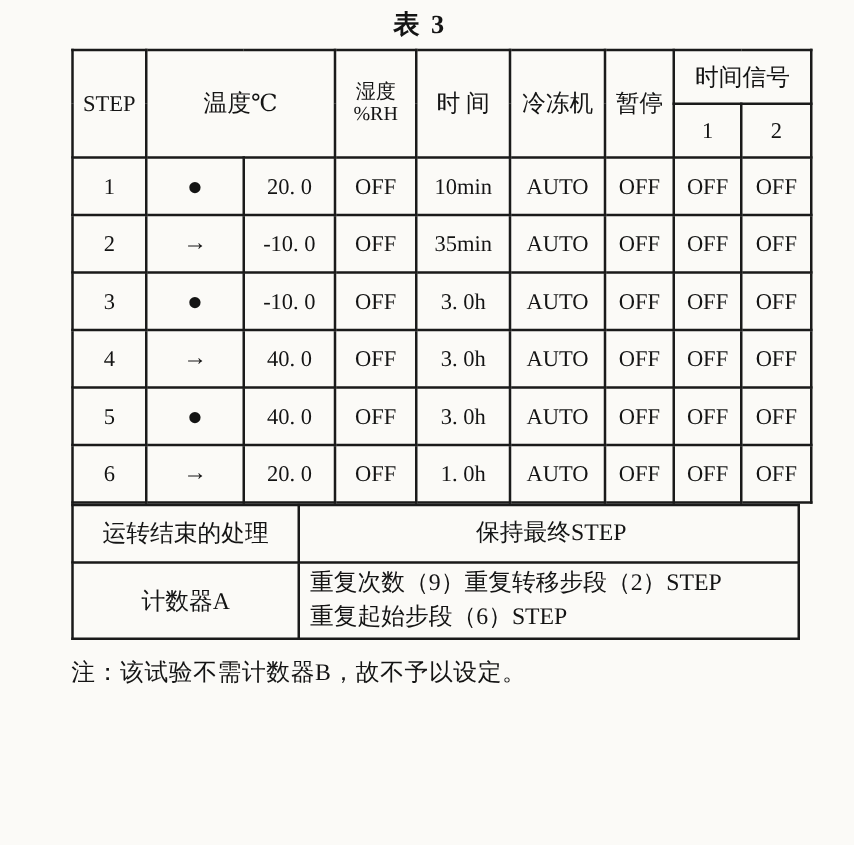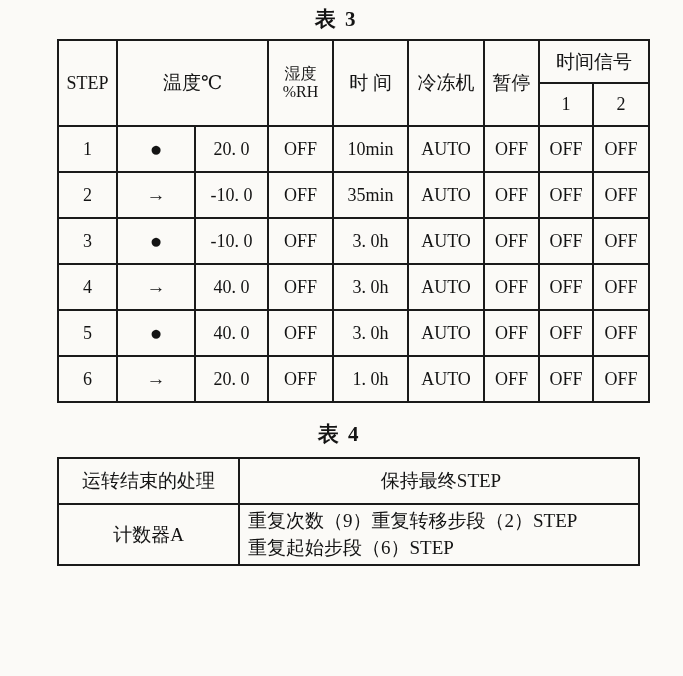--- a/index.html
+++ b/index.html
@@ -165,21 +165,20 @@
         <td>OFF</td>
         <td>1. 0h</td>
         <td>AUTO</td>
         <td>OFF</td>
         <td>OFF</td>
         <td>OFF</td>
       </tr>
     </tbody>
   </table>
 
-  <div class="tbl-title title4">表 4</div>
 
   <table class="t4">
     <colgroup>
       <col style="width:181px">
         <col style="width:400px">
     </colgroup>
     <tbody>
       <tr class="r1">
         <td>运转结束的处理</td>
         <td class="val val-center">
@@ -189,14 +188,15 @@
       <tr class="r2">
         <td>计数器A</td>
         <td class="val">
           <div>重复次数（9）重复转移步段（2）STEP</div>
           <div>重复起始步段（6）STEP</div>
         </td>
       </tr>
     </tbody>
   </table>
 
+  <div class="note">注：该试验不需计数器B，故不予以设定。</div>
 
 </div>
 
 </body></html>

